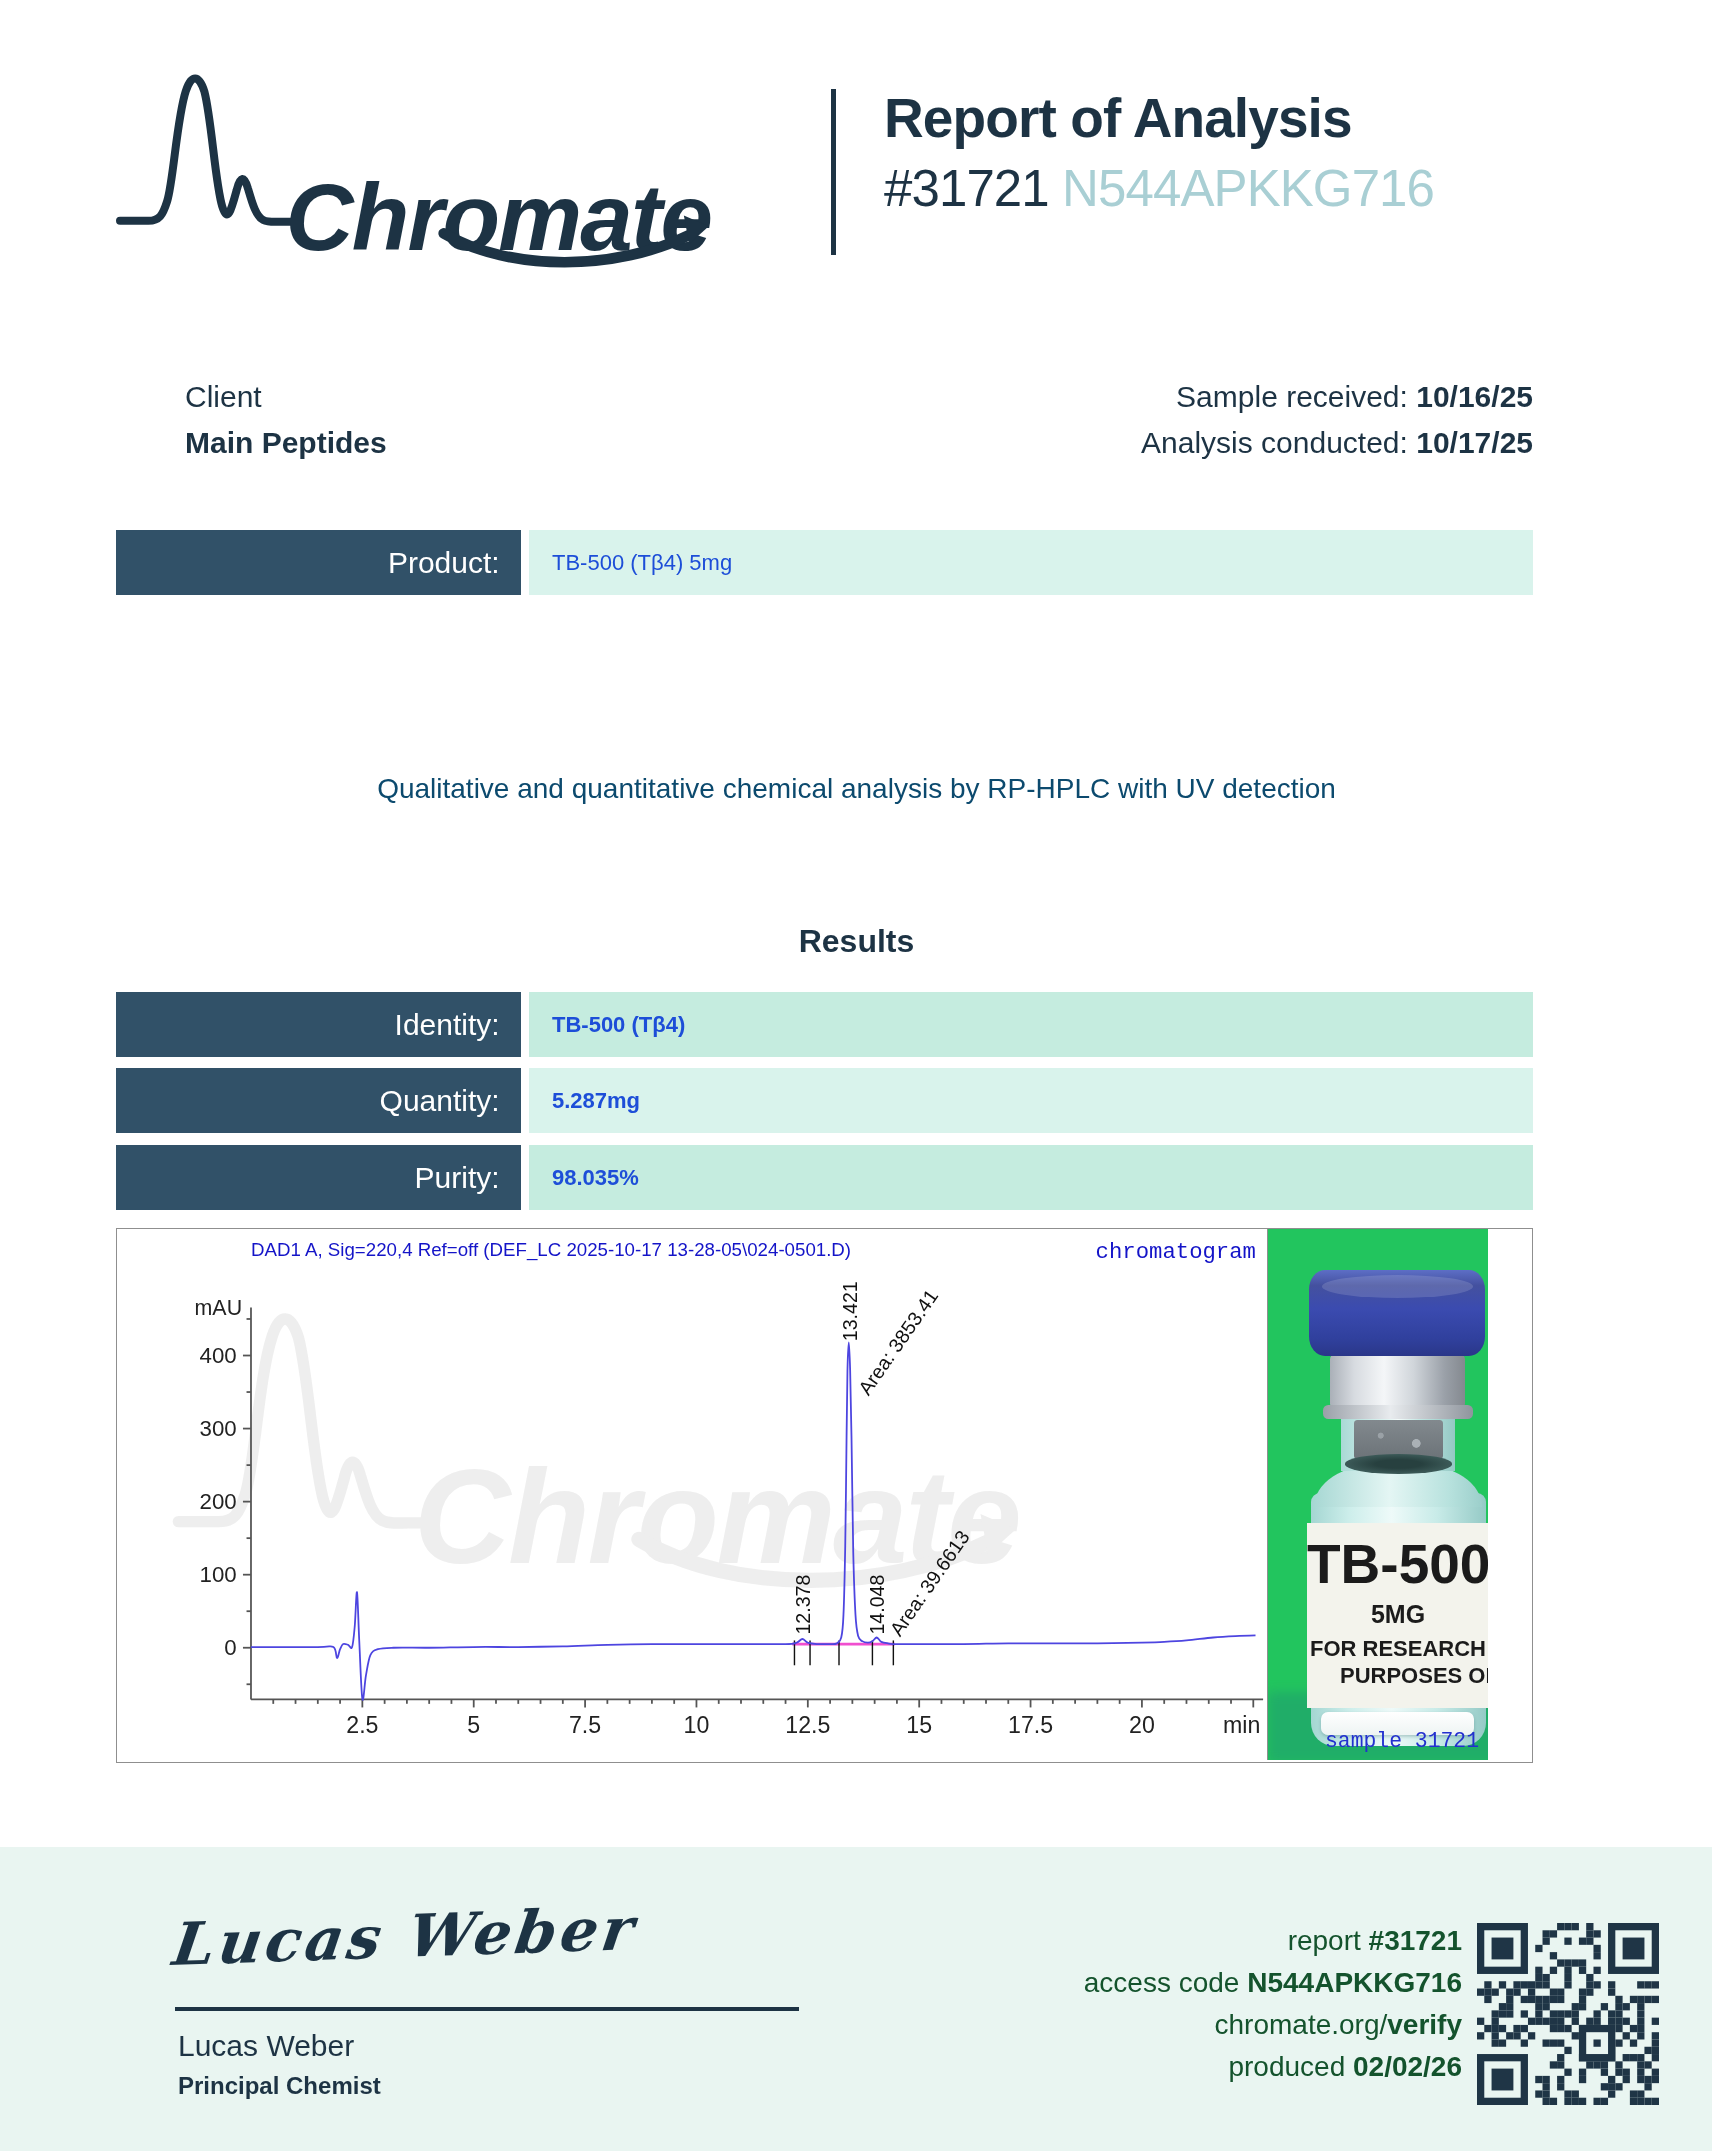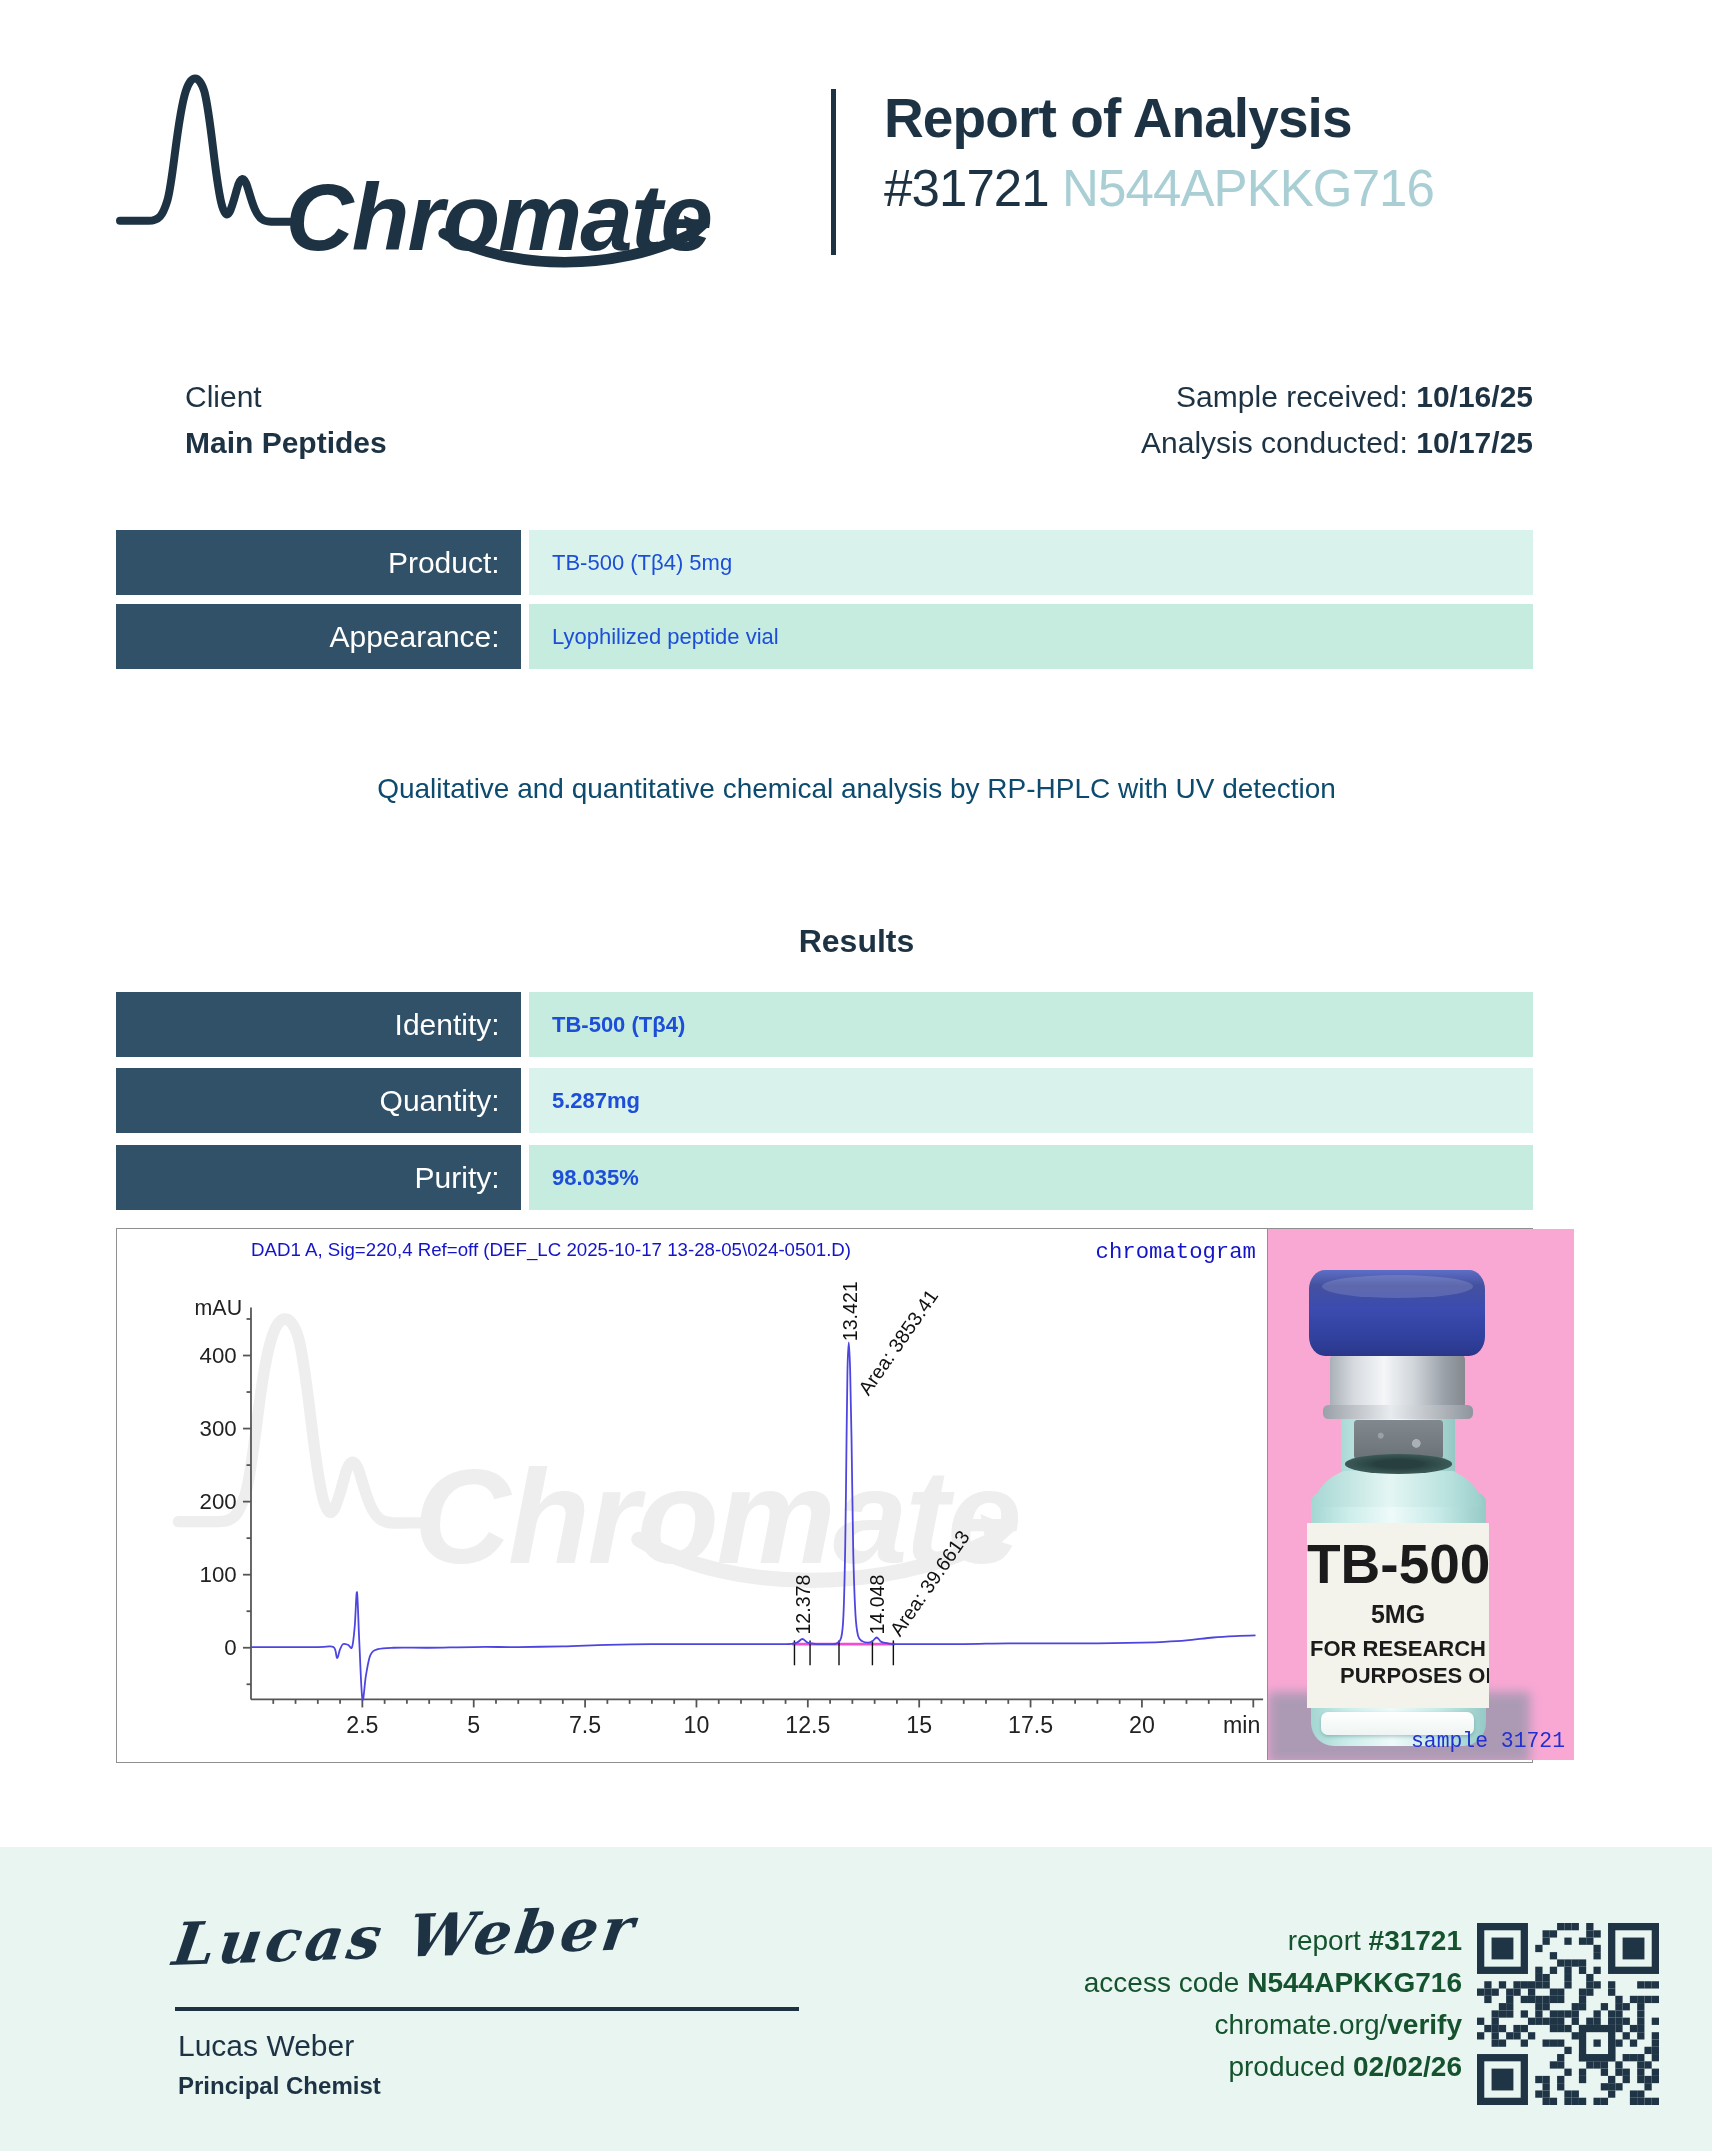--- a/index.html
+++ b/index.html
@@ -40,21 +40,21 @@
     font-size:32px;font-weight:bold;color:#1d3344;}
 
   
   .chromo-panel{position:absolute;left:116px;top:1228px;width:1417px;height:535px;
     border:1.8px solid #8f8f8f;box-sizing:border-box;background:#fff;}
   .chart-wrap{position:absolute;left:0;top:0;width:1151px;height:531px;background:#fff;
     border-right:1.8px solid #8f8f8f;box-sizing:border-box;}
   .chart-wrap svg{width:100%;height:100%;display:block;}
 
   
-  .photo{position:absolute;left:1151px;top:0;width:306px;height:531px;background:#f9a8d4;overflow:hidden;}
+  .photo{position:absolute;left:1151px;top:0;width:220px;height:531px;background:#22c55e;overflow:hidden;}
   .photo .shadow{position:absolute;left:0;top:463px;width:262px;height:71px;background:rgba(28,130,124,.35);filter:blur(5.3px);}
   .cap{position:absolute;left:41px;top:41px;width:176px;height:86px;border-radius:16px/19.6px;
     background:linear-gradient(180deg,#5d6ec6 0%,#44519f 18%,#3b4bb0 45%,#30409d 80%,#2a3789 100%);}
   .cap:before{content:"";position:absolute;left:12.5px;top:5.3px;width:151px;height:23px;border-radius:50%;
     background:rgba(255,255,255,.14);}
   .crimp{position:absolute;left:62px;top:125px;width:135px;height:55px;
     background:linear-gradient(90deg,#aab0b8 0%,#d7dbe0 18%,#f4f6f8 40%,#d0d5da 62%,#9aa0a8 85%,#84898f 100%);
     border-radius:5.3px;}
   .crimp-lip{position:absolute;left:55px;top:176px;width:150px;height:14.3px;
     background:linear-gradient(90deg,#9aa0a8,#e8ebee 45%,#8f959d);border-radius:5.3px;}
@@ -121,24 +121,20 @@
   <div class="recv-line">
     <span>Sample received: </span><b>10/16/25</b>
   </div>
   <div class="cond-line">
     <span>Analysis conducted: </span><b>10/17/25</b>
   </div>
 
   <div class="tbl-row" style="top:530px;">
     <div class="lbl">Product:</div>
     <div class="val mintB">TB-500 (Tβ4) 5mg</div>
-  </div>
-  <div class="tbl-row" style="top:604px;">
-    <div class="lbl">Appearance:</div>
-    <div class="val mintA">Lyophilized peptide vial</div>
   </div>
 
   <div class="method-line">Qualitative and quantitative chemical analysis by RP-HPLC with UV detection</div>
   <div class="results-h">Results</div>
 
   <div class="tbl-row valbold" style="top:992px;padding-left:43px;">
     <div class="lbl">Identity:</div>
     <div class="val mintA">TB-500 (Tβ4)</div>
   </div>
   <div class="tbl-row valbold" style="top:1068px;">

